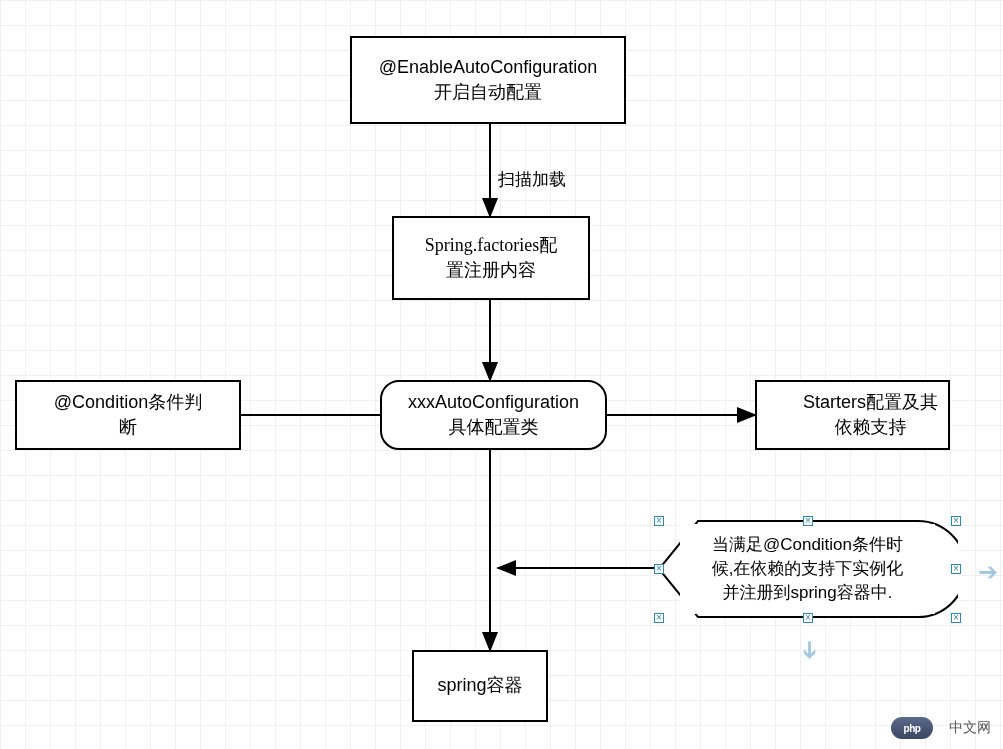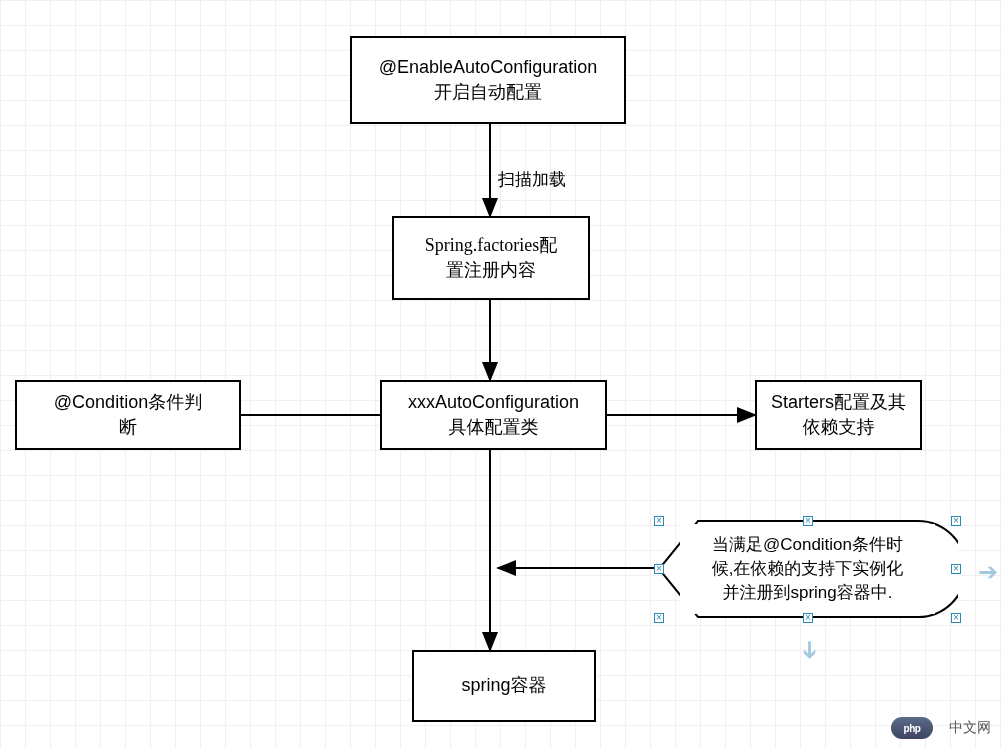--- a/index.html
+++ b/index.html
@@ -138,42 +138,42 @@
 
 <div class="edge-label" style="left:498px; top:168px;">扫描加载</div>
 
 <div class="box" style="left:392px; top:216px; width:198px; height:84px;font-family:Liberation Serif, serif;">
   <div>
     <div>Spring.factories配</div>
     <div>置注册内容</div>
   </div>
 </div>
 
-<div class="box" style="left:380px; top:380px; width:227px; height:70px;">
+<div class="box" style="left:380px; top:380px; width:227px; height:70px;border-radius:19px;">
   <div>
     <div>xxxAutoConfiguration</div>
     <div>具体配置类</div>
   </div>
 </div>
 
 <div class="box" style="left:15px; top:380px; width:226px; height:70px;">
   <div>
     <div>@Condition条件判</div>
     <div>断</div>
   </div>
 </div>
 
-<div class="box" style="left:755px; top:380px; width:167px; height:70px;">
+<div class="box" style="left:755px; top:380px; width:195px; height:70px;justify-content:flex-end;">
   <div>
     <div>Starters配置及其</div>
     <div>依赖支持</div>
   </div>
 </div>
 
-<div class="box" style="left:412px; top:650px; width:184px; height:72px;">
+<div class="box" style="left:412px; top:650px; width:136px; height:72px;">
   <div>spring容器</div>
 </div>
 
 <svg class="callout-border" style="left:658px; top:520px; width:300px; height:98px;" viewBox="0 0 300 98">
   <path d="M 40 1 L 260 1 A 48 48 0 0 1 260 97 L 40 97 L 1 49 Z"></path>
 </svg>
 <div class="callout" style="left:680px; top:524px; width:255px; height:90px;">
   <div>
     <div>当满足@Condition条件时</div>
     <div>候,在依赖的支持下实例化</div>

